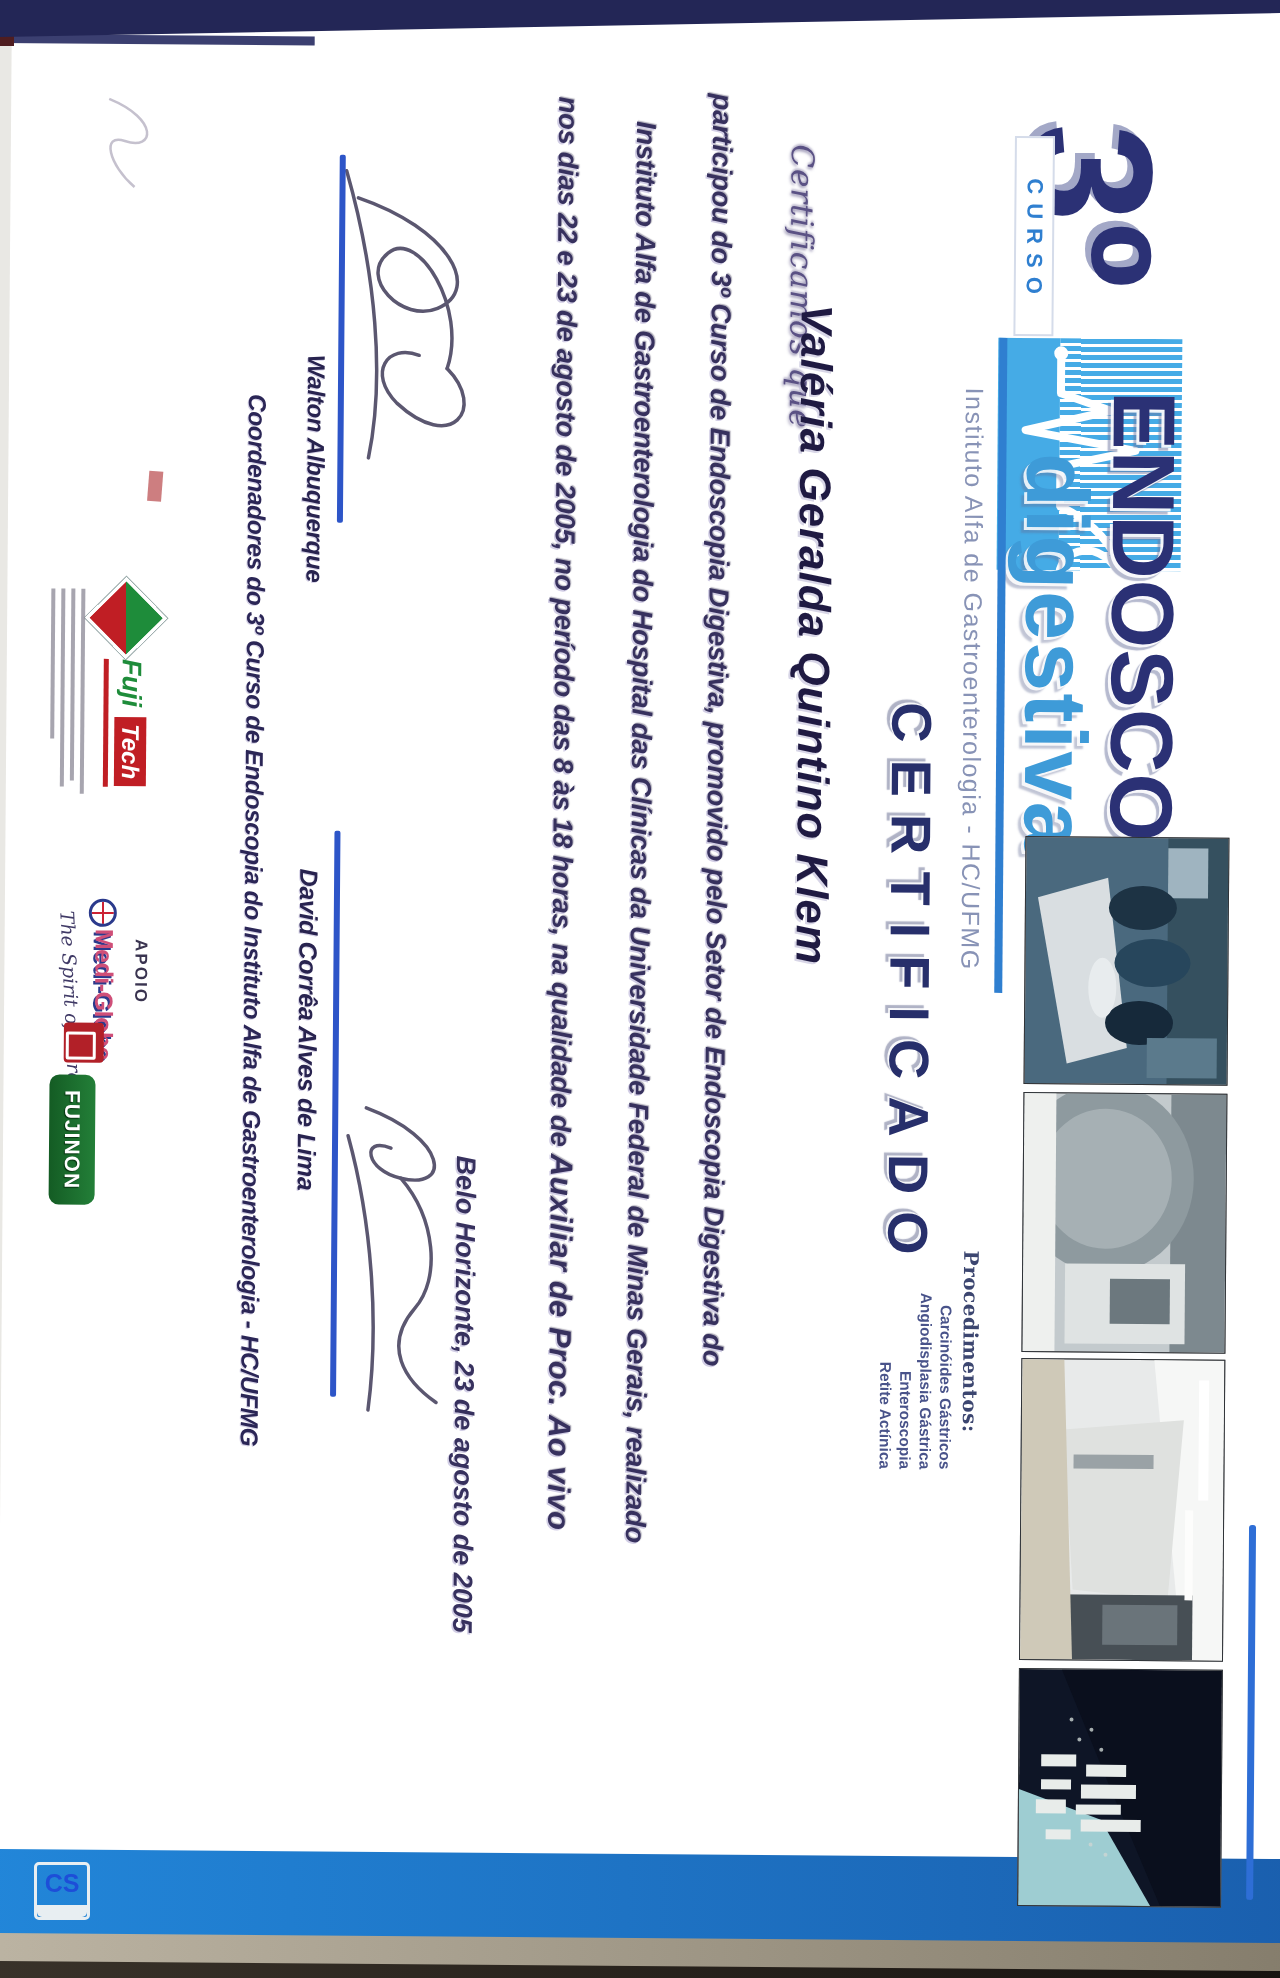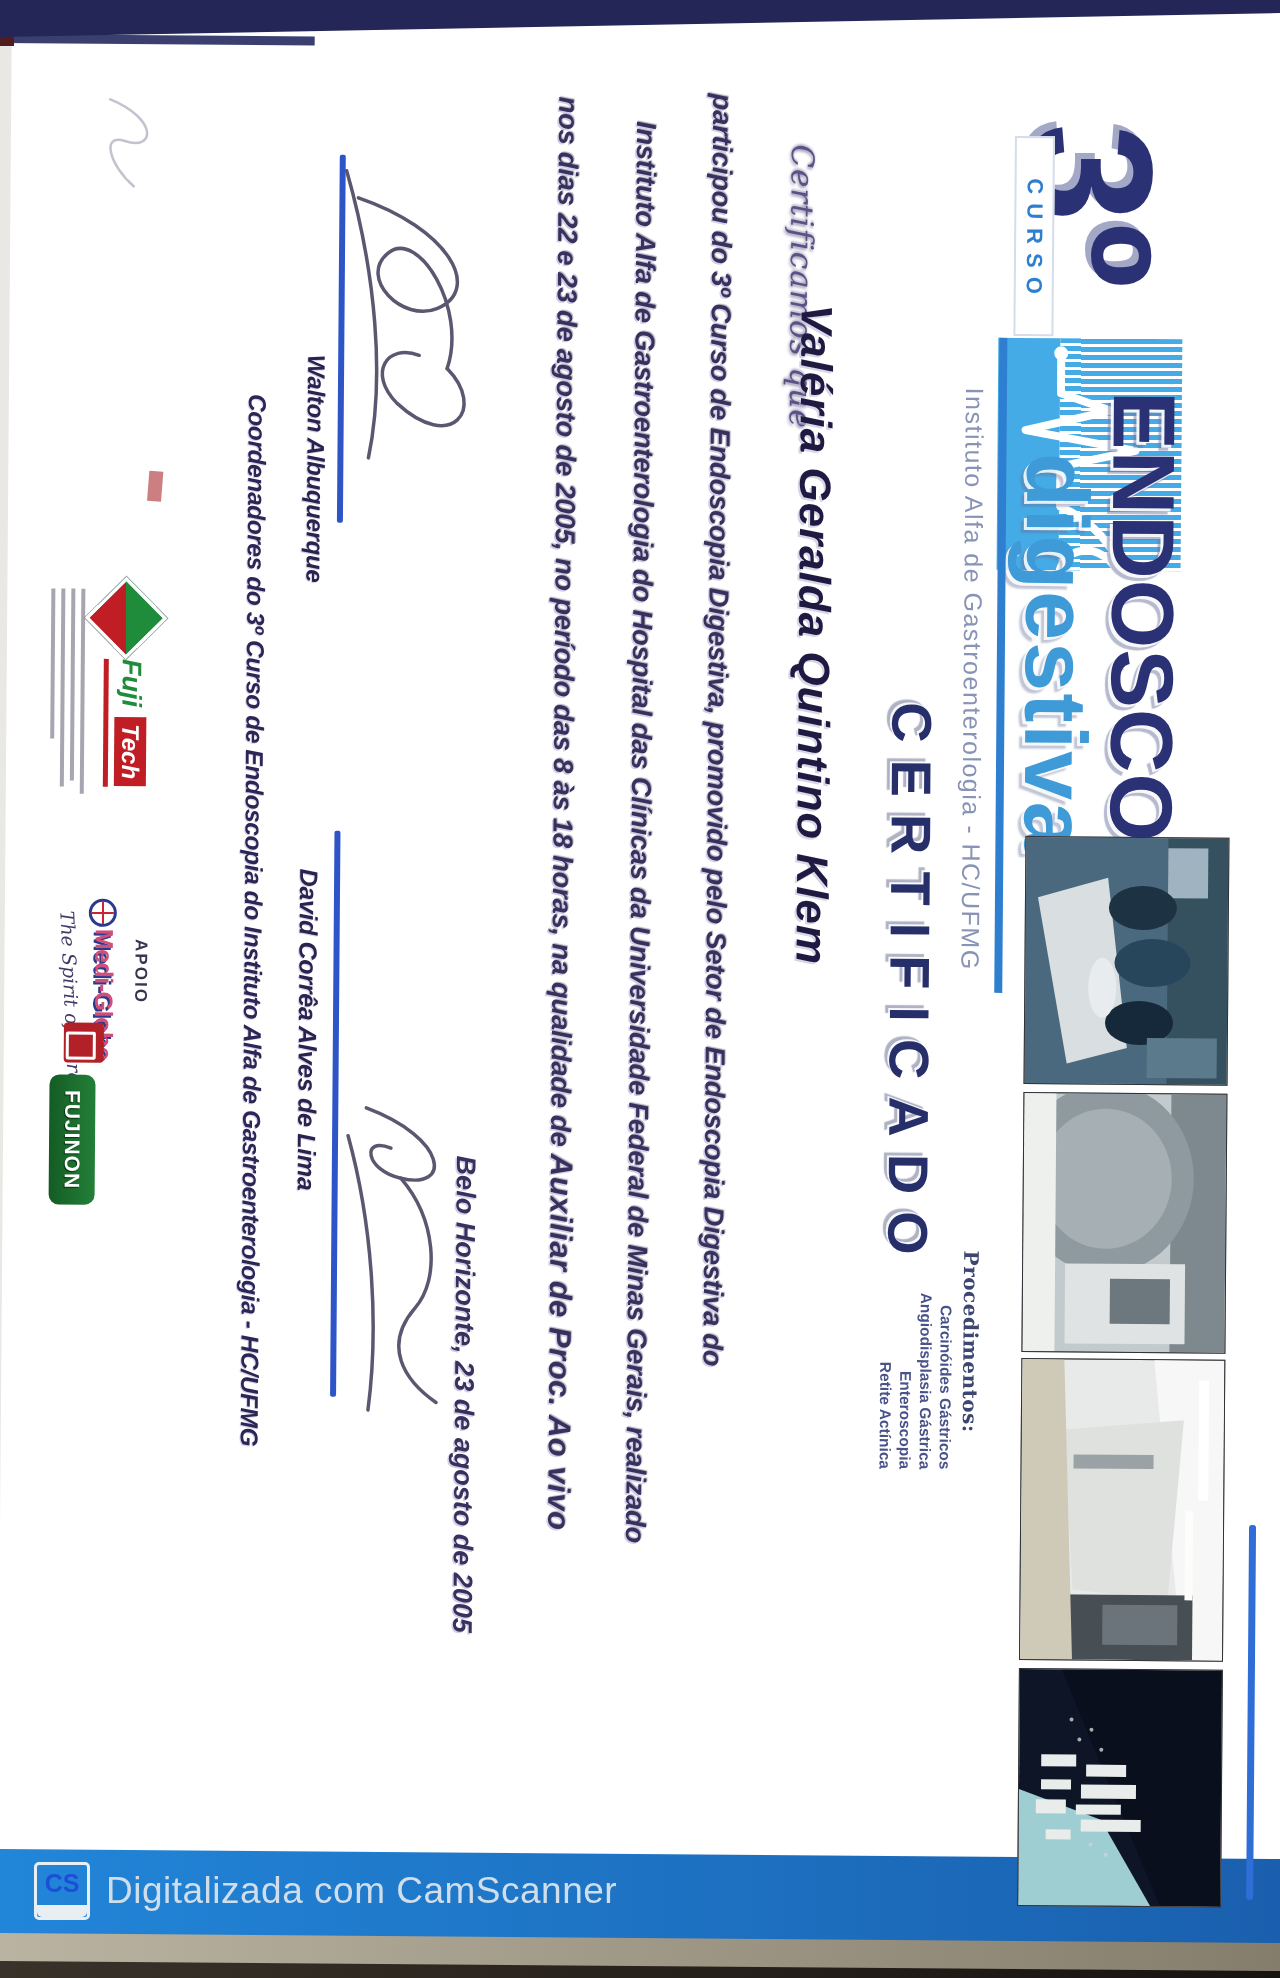--- a/index.html
+++ b/index.html
@@ -261,14 +261,13 @@
 </div>
 
 <div class="abs" id="corner-red"></div>
 <div class="abs" id="top-band"></div>
 
 <div class="abs" id="watermark">
   <div class="cs-badge">
     <span>CS</span>
     <div class="cs-flap"></div>
   </div>
-  <div class="wm-text">Digitalizada com CamScanner</div>
 </div>
 
 </body></html>

